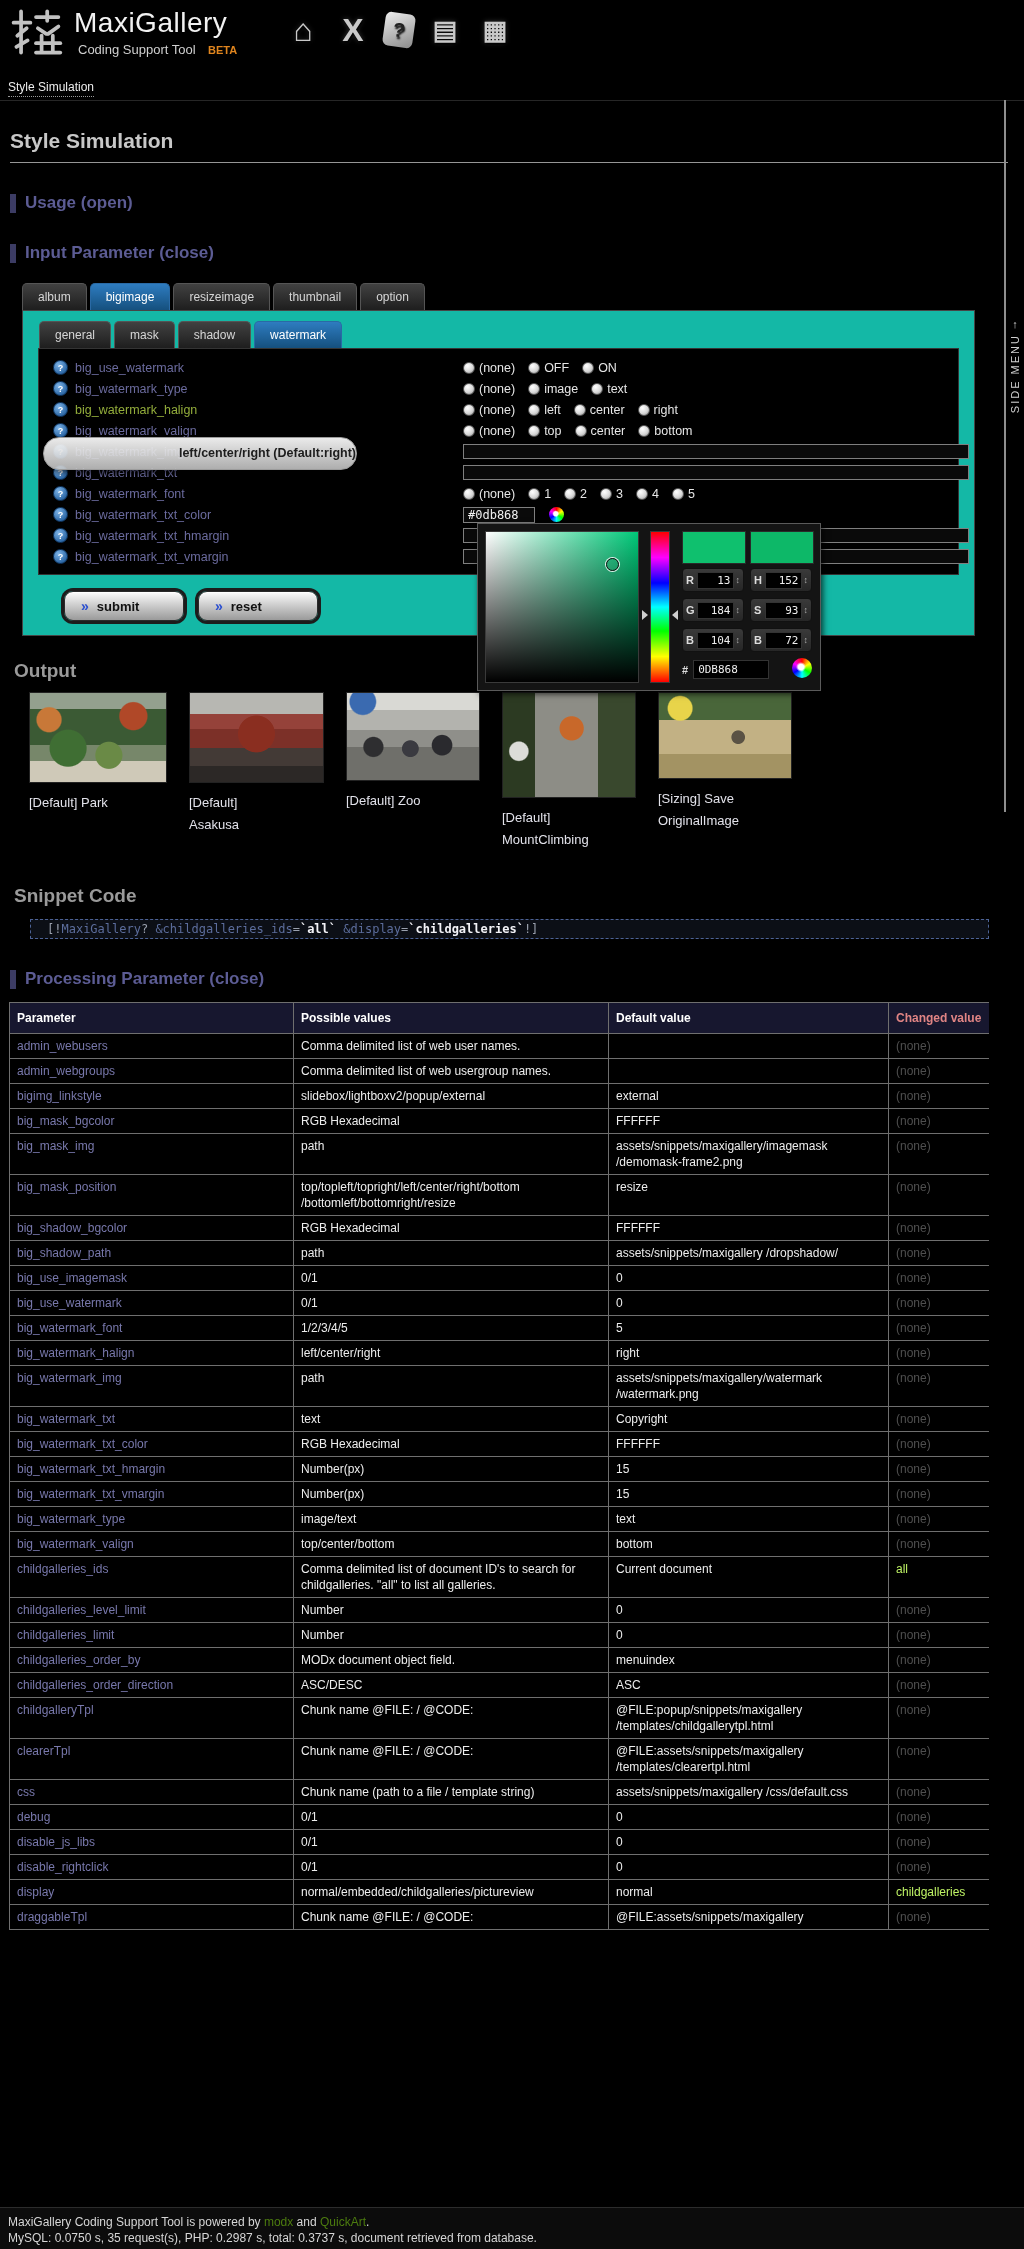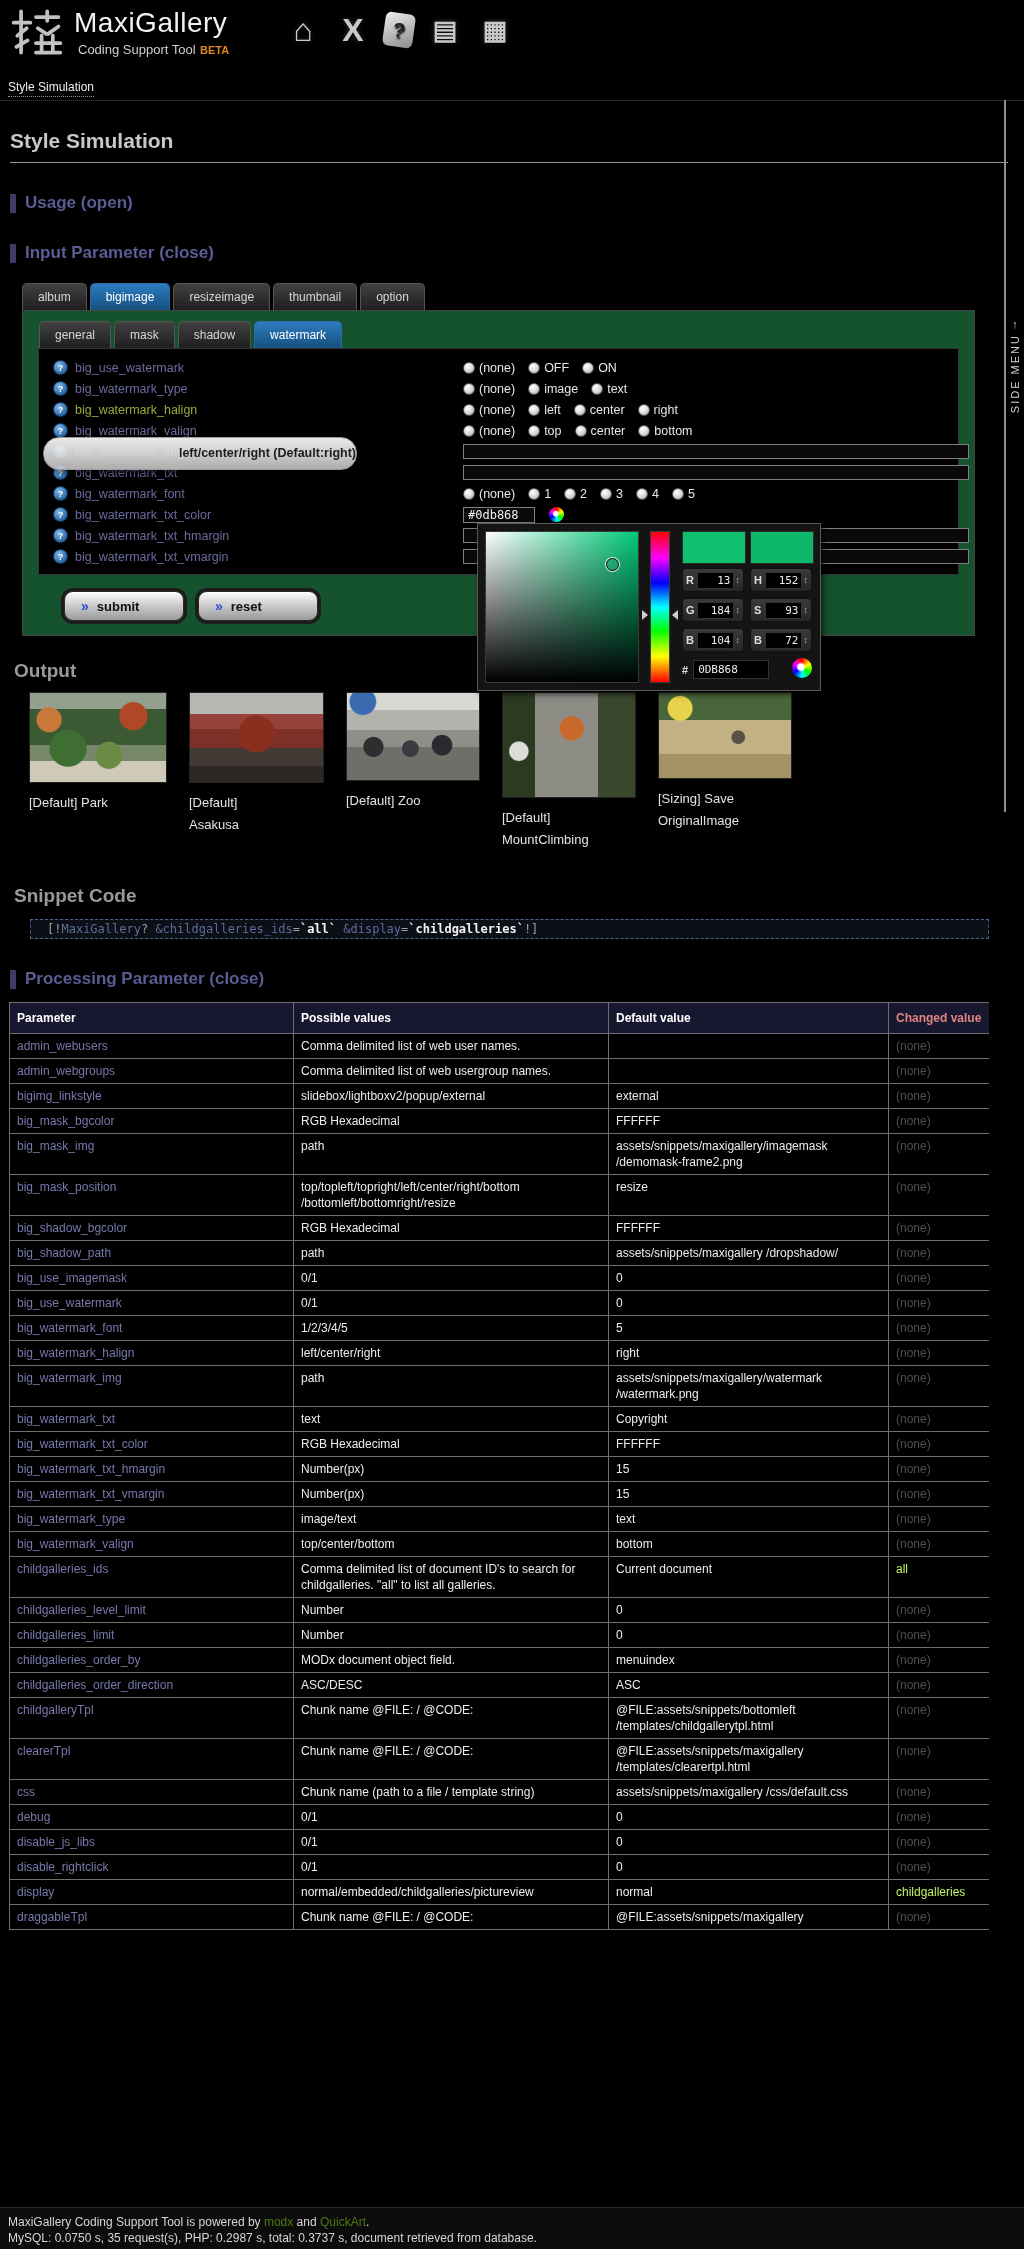--- a/index.html
+++ b/index.html
@@ -7,21 +7,21 @@
        font-family:"Liberation Sans",sans-serif;color:#ddd;}
 
   
   .header{position:relative;height:100px;background:#000;}
   .logo-row{display:flex;align-items:flex-start;padding:4px 0 0 8px;}
   .logo-svg{flex:0 0 auto;}
   .brand{margin-left:10px;padding-top:4px;}
   .app-name{font-size:28px;color:#f2f2f2;letter-spacing:.5px;line-height:30px;}
   .sub-row{margin-top:2px;margin-left:4px;}
   .app-sub{font-size:13px;color:#cfcfcf;}
-  .beta{font-size:11px;color:#e0851e;font-weight:bold;}
+  .beta{font-size:11px;color:#e0851e;font-weight:bold;margin-left:8px;}
   .nav-icons{position:absolute;left:284px;top:8px;display:flex;align-items:center;gap:12px;height:44px;}
   .hicon{display:inline-flex;align-items:center;justify-content:center;width:38px;height:40px;
          font-size:32px;font-weight:bold;color:#c9c9c9;
          text-shadow:1px 2px 2px #000,0 0 5px rgba(255,255,255,.25);}
   .hicon.small{font-size:26px;}
   .hicon.card{width:30px;height:34px;font-size:20px;color:#222;border-radius:6px;
         background:linear-gradient(150deg,#ededed,#8b8b8b);transform:rotate(8deg);
         box-shadow:1px 2px 3px rgba(0,0,0,.8);}
   .breadcrumb{position:absolute;left:8px;top:80px;font-size:12px;color:#ededed;
         border-bottom:1px dotted #9a9a9a;padding-bottom:2px;}
@@ -34,21 +34,21 @@
   .sect .bar{width:6px;height:19px;background:#3c3c64;margin-right:9px;}
   .sect .stx{font-size:17px;font-weight:bold;color:#5c5c94;}
   .gray-h{margin:24px 0 0 14px;font-size:19px;font-weight:bold;color:#9a9a9a;}
 
   
   .tabbar{display:flex;gap:3px;margin:20px 0 0 22px;}
   .tab{height:26px;line-height:26px;padding:0 15px;font-size:12px;color:#d6d6d6;
        background:linear-gradient(#414141,#1e1e1e);border:1px solid #555;border-bottom:none;
        border-radius:5px 5px 0 0;cursor:pointer;}
   .tab.active{background:linear-gradient(#2e7cc0,#15507e);color:#fff;border-color:#2a6aa5;}
-  .formbox{margin-left:22px;width:951px;border:1px solid #454545;padding-bottom:14px;position:relative;background:#14532d;}
+  .formbox{margin-left:22px;width:951px;border:1px solid #454545;padding-bottom:14px;position:relative;background:#14b8a6;}
   .subtabs{margin:10px 0 0 16px;}
   .innerbox{margin:0 15px;border:1px solid #343434;padding:8px 0 7px;position:relative;background:#000;}
 
   
   .prow{height:21px;display:flex;align-items:center;padding-left:14px;position:relative;}
   .qicon{width:13px;height:13px;border-radius:50%;flex:0 0 auto;
          background:radial-gradient(circle at 35% 30%,#7db4e8,#2f6aa8 70%,#1c4a80);
          border:1px solid #123a66;color:#fff;font-size:9px;font-weight:bold;
          display:inline-flex;align-items:center;justify-content:center;margin-right:7px;}
   .plabel{font-size:12.5px;color:#6b6b9e;}
@@ -649,21 +649,21 @@
           </tr>
           <tr>
             <td class="param"><span class="plink">childgalleries_order_direction</span></td>
             <td class="val">ASC/DESC</td>
             <td class="val">ASC</td>
             <td class="none">(none)</td>
           </tr>
           <tr>
             <td class="param"><span class="plink">childgalleryTpl</span></td>
             <td class="val">Chunk name @FILE: / @CODE:</td>
-            <td class="val">@FILE:assets/snippets/bottomleft /templates/childgallerytpl.html</td>
+            <td class="val">@FILE:popup/snippets/maxigallery /templates/childgallerytpl.html</td>
             <td class="none">(none)</td>
           </tr>
           <tr>
             <td class="param"><span class="plink">clearerTpl</span></td>
             <td class="val">Chunk name @FILE: / @CODE:</td>
             <td class="val">@FILE:assets/snippets/maxigallery /templates/clearertpl.html</td>
             <td class="none">(none)</td>
           </tr>
           <tr>
             <td class="param"><span class="plink">css</span></td>

